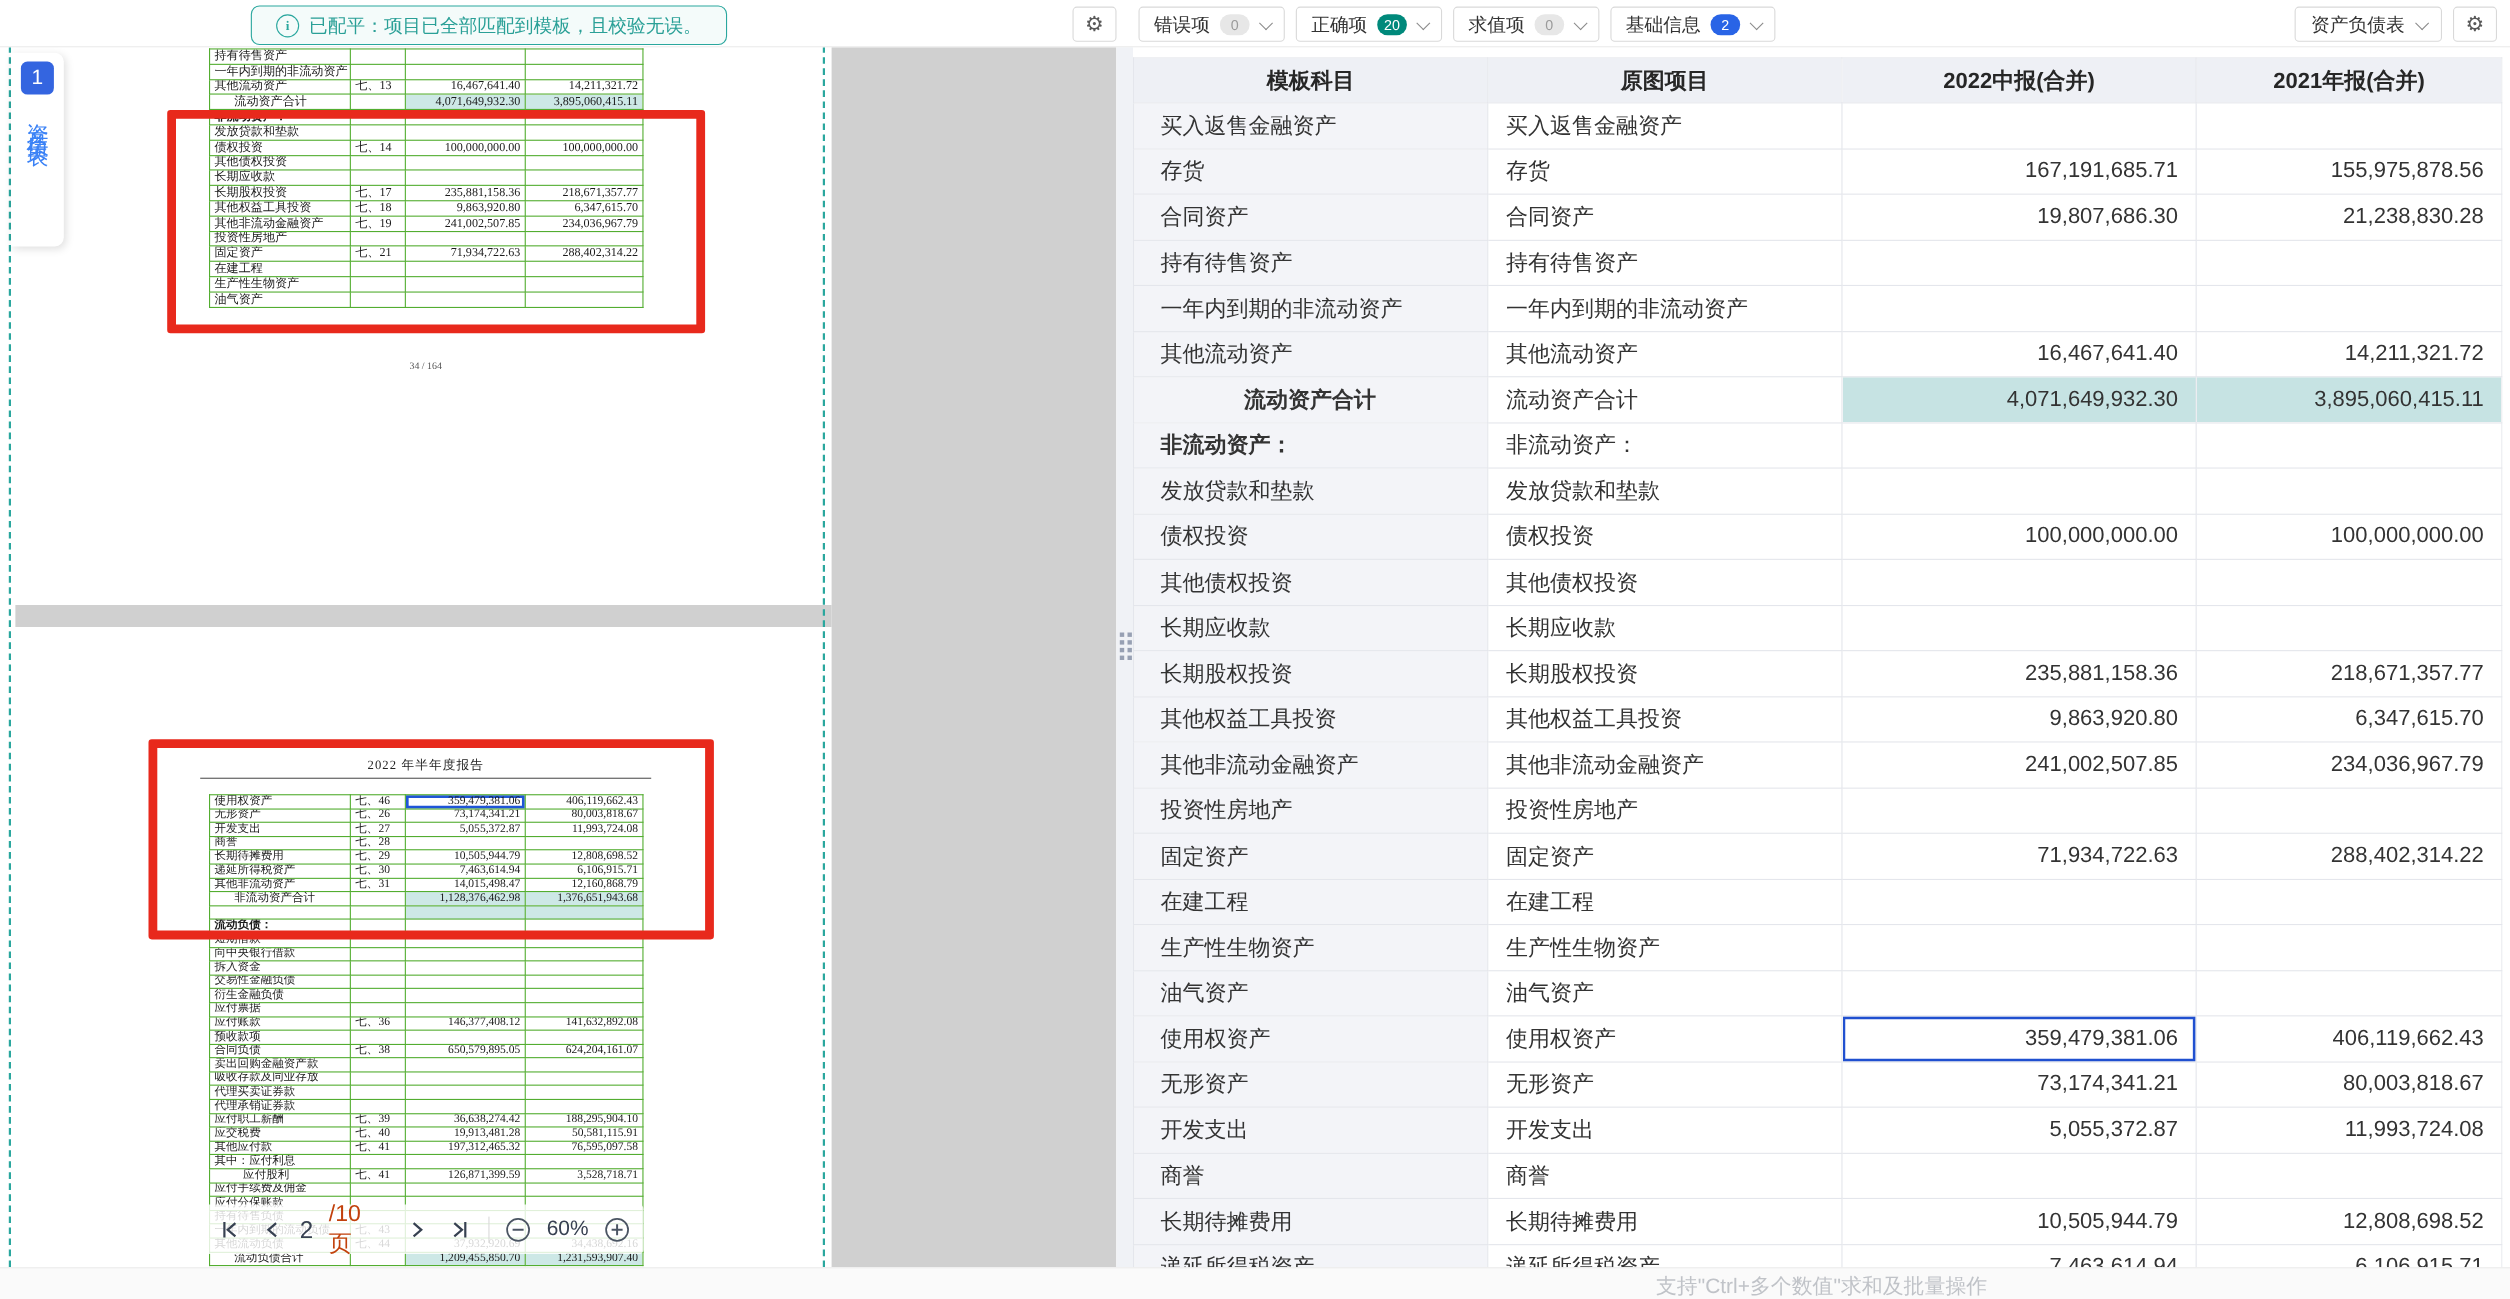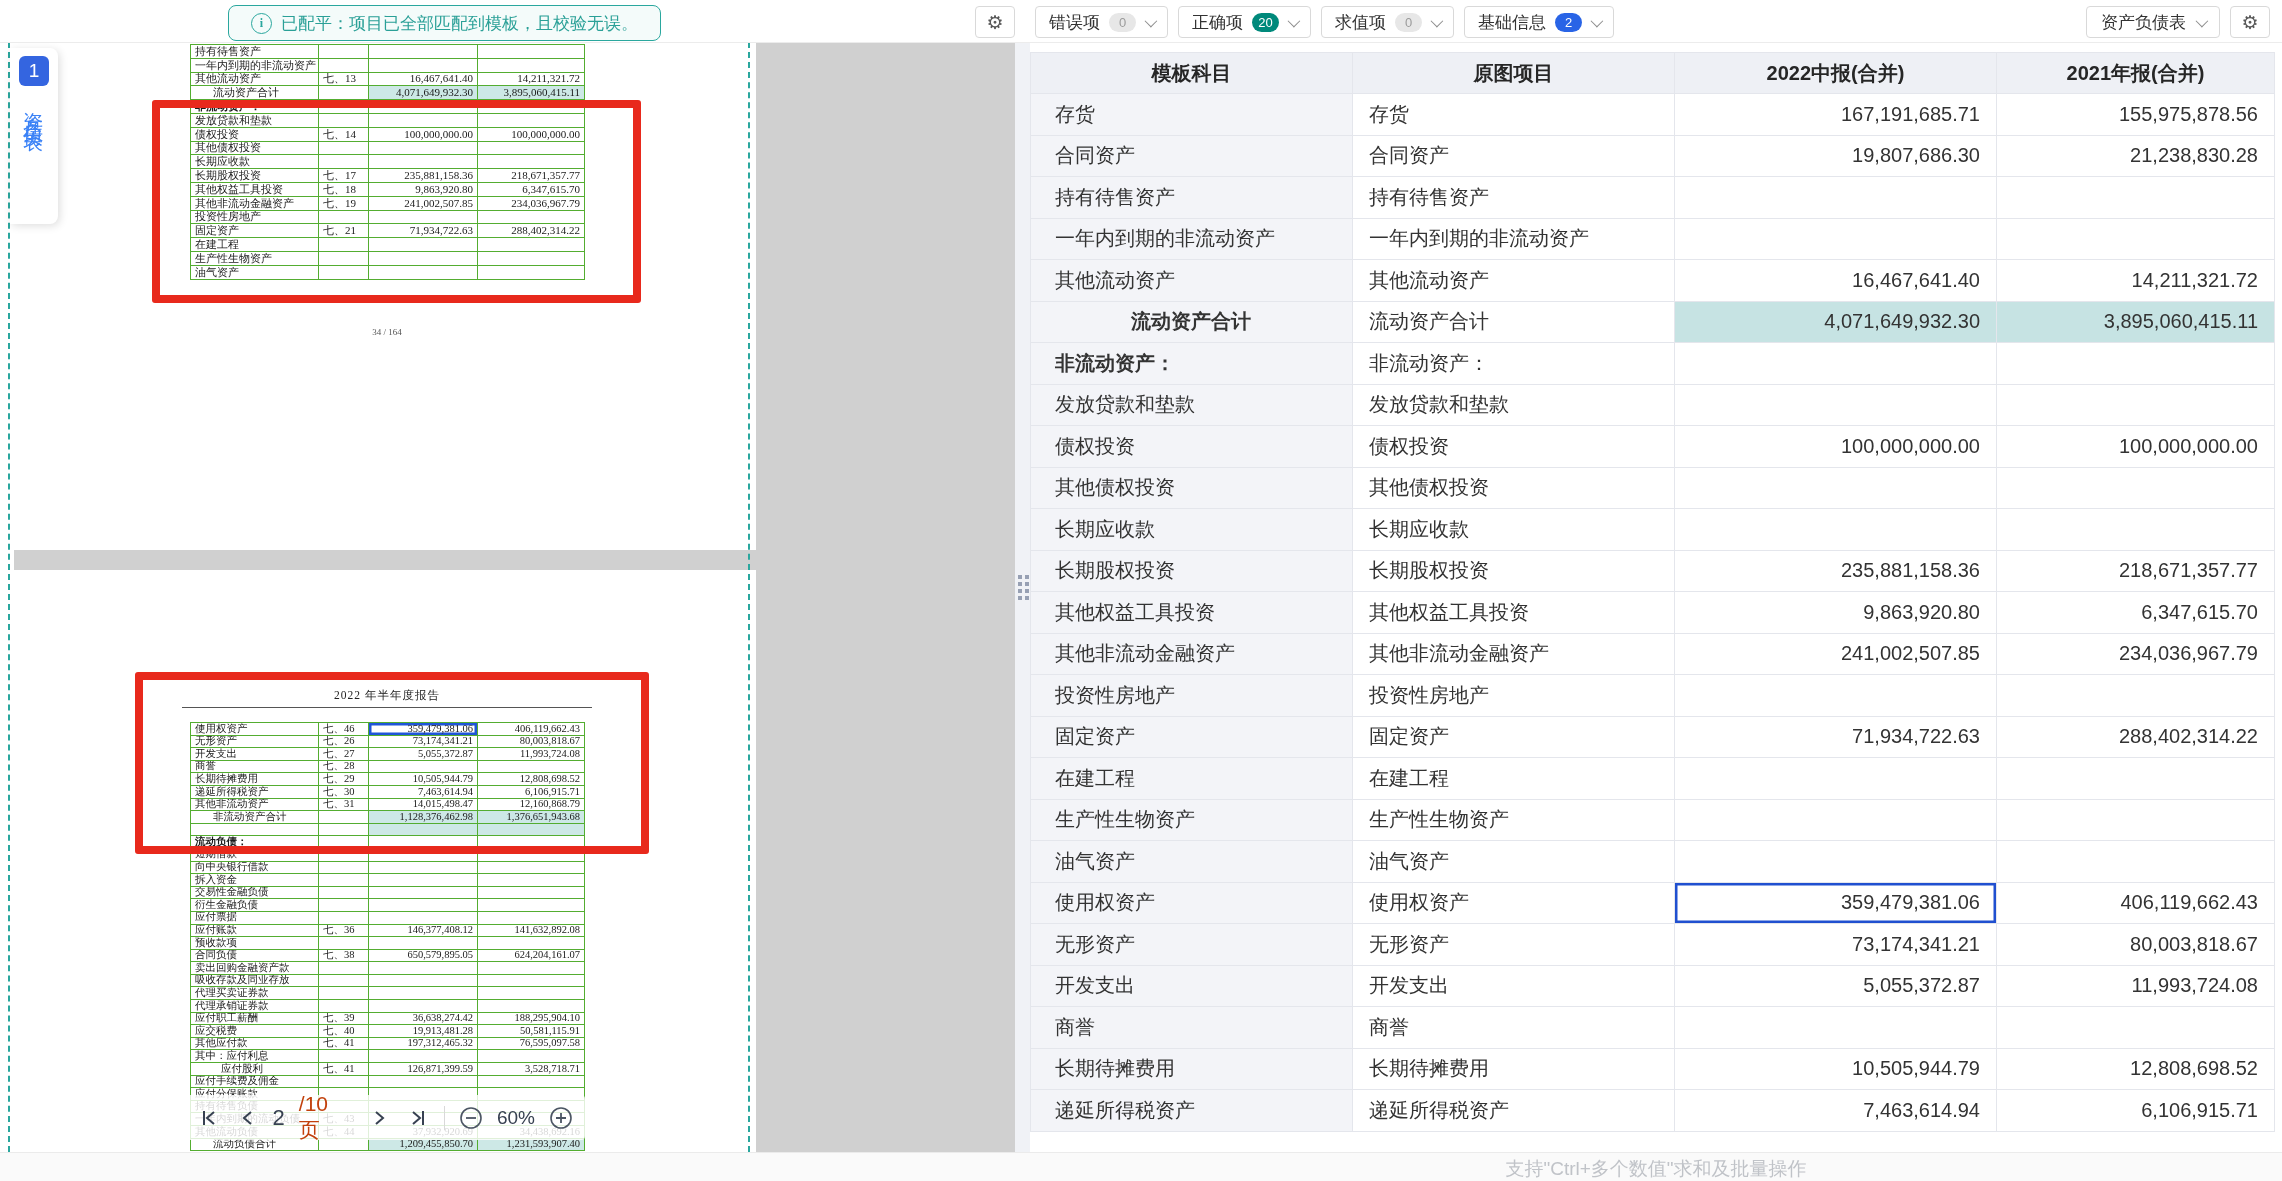--- a/index.html
+++ b/index.html
@@ -546,20 +546,26 @@
       <thead>
           <tr>
             <th>模板科目</th>
             <th>原图项目</th>
             <th>2022中报(合并)</th>
             <th>2021年报(合并)</th>
           </tr>
         </thead>
       <tbody>
           <tr>
+            <td class="c1">买入返售金融资产</td>
+            <td class="c2">买入返售金融资产</td>
+            <td class="c3"></td>
+            <td class="c4"></td>
+          </tr>
+          <tr>
             <td class="c1">存货</td>
             <td class="c2">存货</td>
             <td class="c3">167,191,685.71</td>
             <td class="c4">155,975,878.56</td>
           </tr>
           <tr>
             <td class="c1">合同资产</td>
             <td class="c2">合同资产</td>
             <td class="c3">19,807,686.30</td>
             <td class="c4">21,238,830.28</td>

